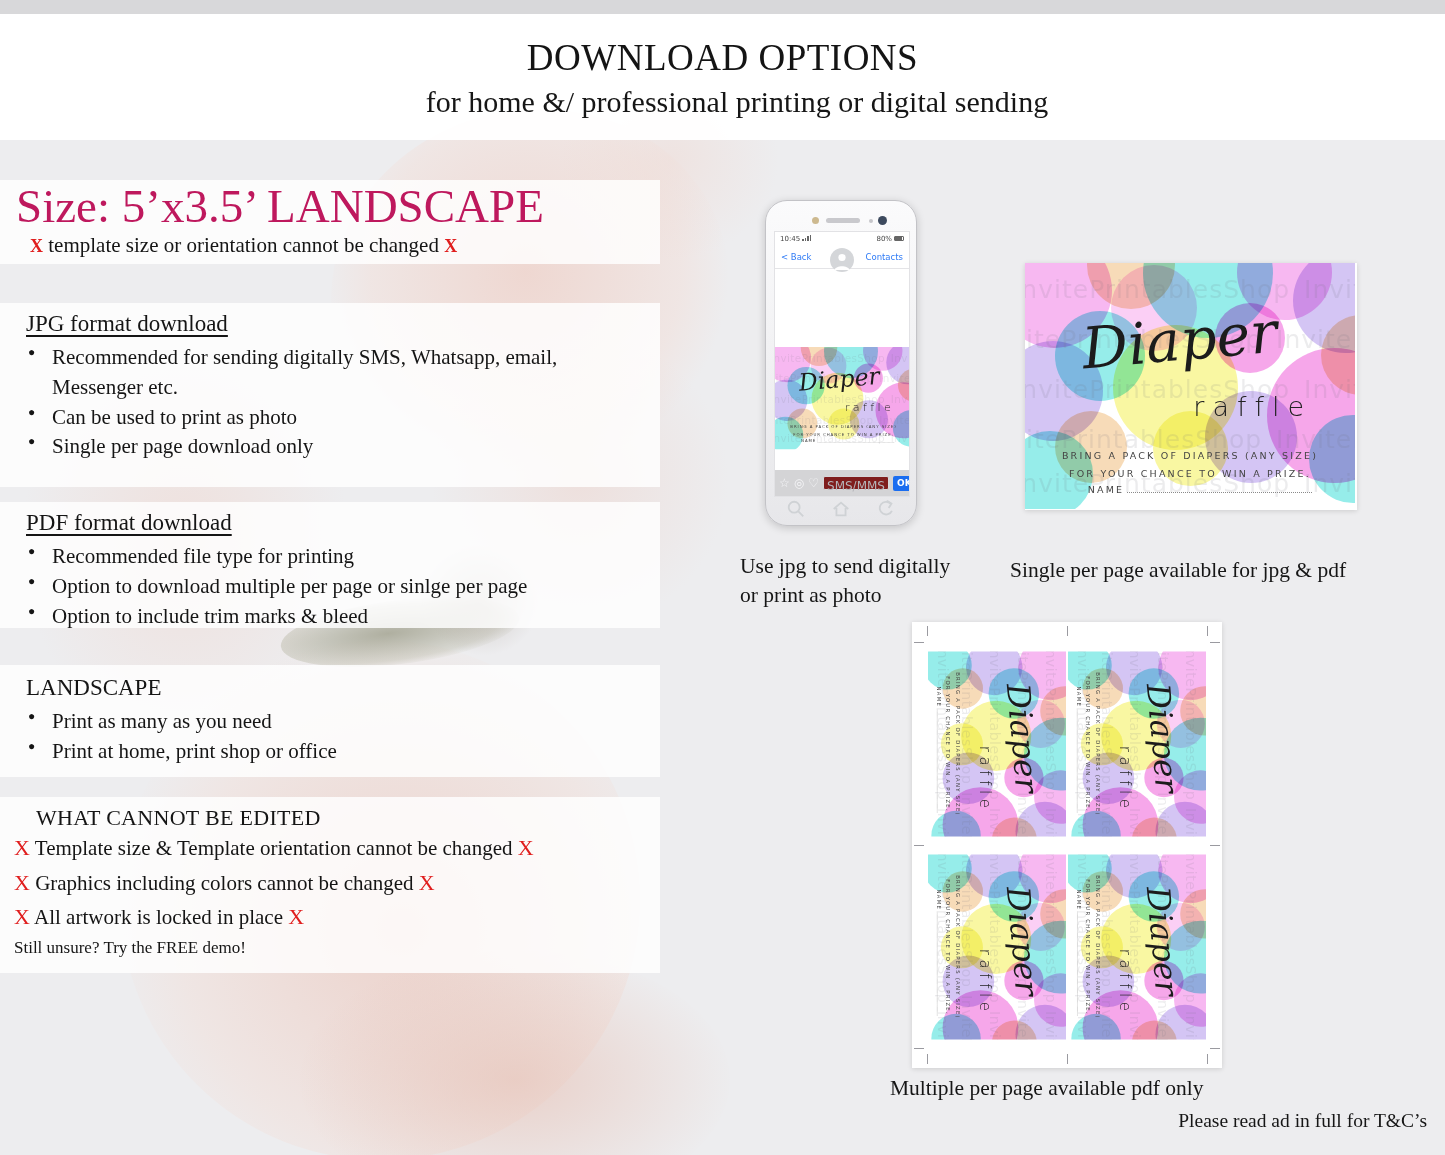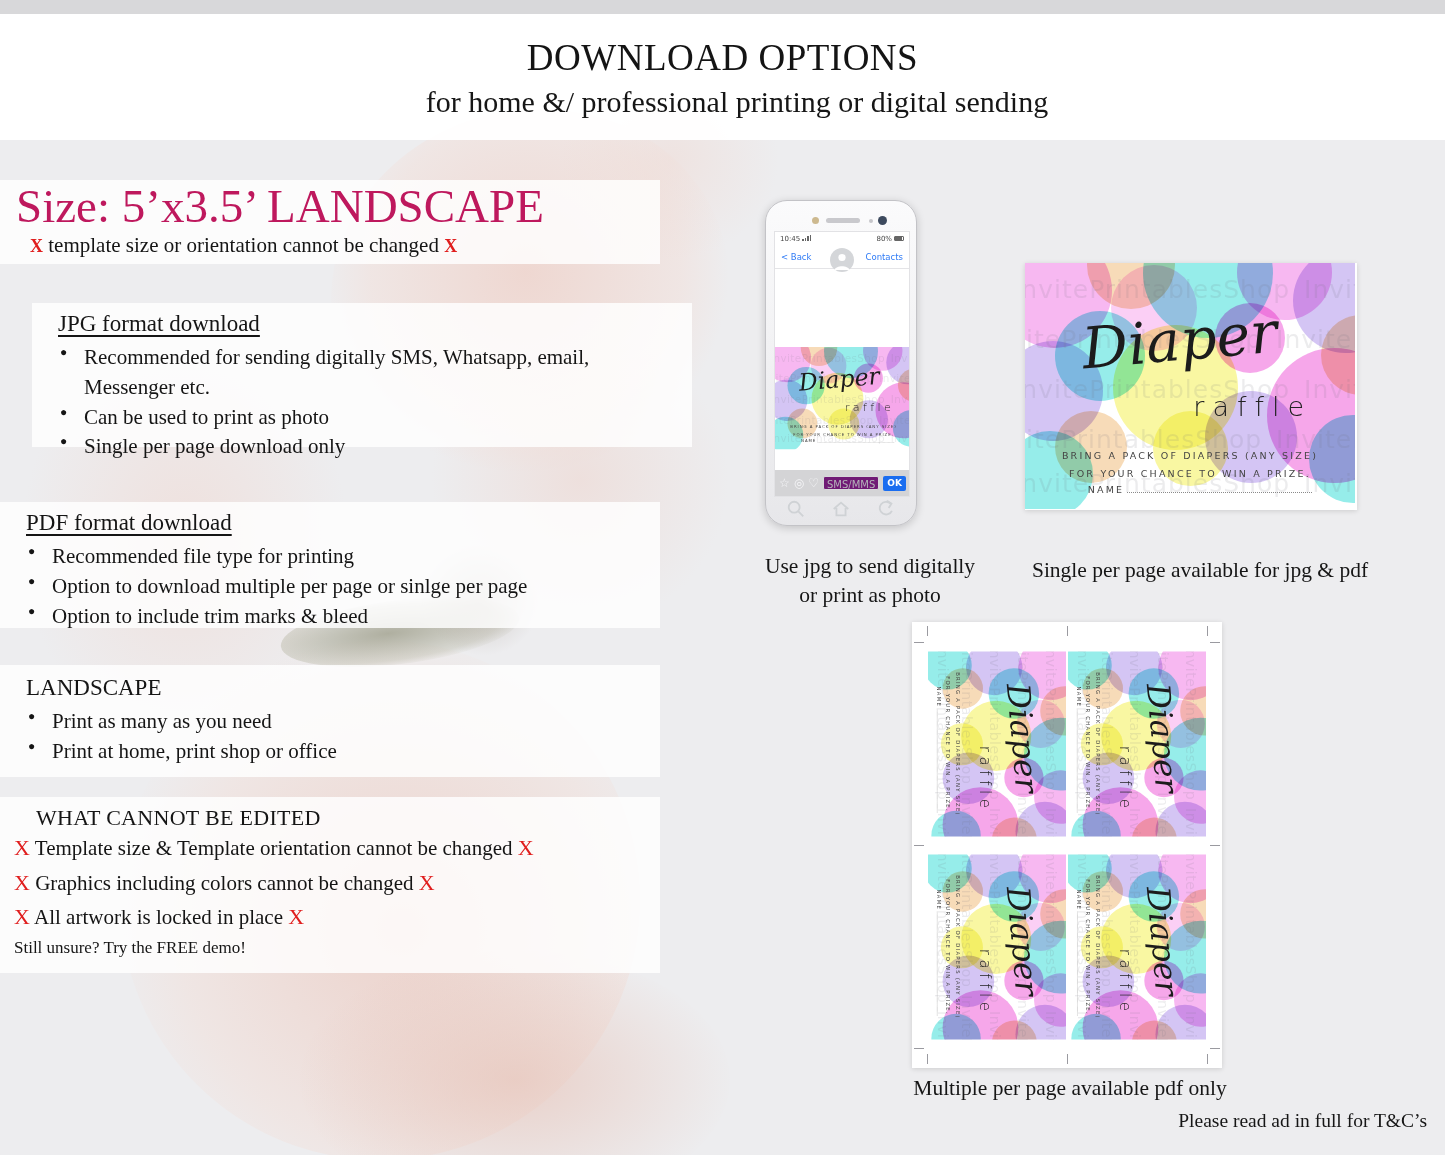--- a/index.html
+++ b/index.html
@@ -24,21 +24,21 @@
   .header-sub { margin-top:6px; font-size:30px; color:#161616;margin-left:29px; }
 
   
   .band { position:absolute; left:0; width:660px; background:rgba(255,255,255,.82); color:#151515; }
   .size-band { top:180px; height:84px; padding:2px 0 0 16px; }
   .size-heading { font-size:47px; line-height:1.05; color:#be185d; }
   .size-note { margin:2px 0 0 14px; font-size:21px; }
   .redx { color:#e01e1e; font-weight:bold; }
   .size-note .redx { font-size:18px; }
 
-  .jpg-band { top:303px; height:144px; padding:8px 0 0 26px;margin-left:32px; }
+  .jpg-band { top:303px; height:184px; padding:8px 0 0 26px; }
   .pdf-band { top:502px; height:126px; padding:8px 0 0 26px; }
   .print-band { top:665px; height:112px; padding:10px 0 0 26px; }
   .sec-title { font-size:23px; }
   .underlined { text-decoration:underline; text-underline-offset:4px; }
   ul.sec-list { list-style:none; margin-top:6px; }
   ul.sec-list li { position:relative; padding-left:26px; font-size:21px; line-height:1.42; max-width:620px; }
   ul.sec-list li::before { content:"●"; position:absolute; left:2px; top:1px; font-size:12px; }
 
   .cannot-band { top:797px; height:176px; padding:8px 0 0 14px; }
   .cannot-title { font-size:22px; margin-left:22px; letter-spacing:.3px; }
@@ -86,26 +86,26 @@
   .batt { display:inline-block; width:10px; height:5px; border:1px solid #666; border-radius:1px; margin-left:2px; position:relative; }
   .batt::after { content:""; position:absolute; left:0; top:0; bottom:0; width:7px; background:#666; }
   .contactbar { position:relative; display:flex; justify-content:space-between; align-items:center; height:24px; padding:0 6px; border-bottom:1px solid #e4e4e7; font-family:"DejaVu Sans", sans-serif; font-size:8.5px; color:#2f7bf6; }
   .avatar { position:absolute; left:50%; top:3px; transform:translateX(-50%); width:24px; height:24px; }
   .msg-area { height:78px; background:#fff; }
   .phone-card { width:137px; height:103px; overflow:hidden; }
   .phone-card .raffle-card { transform:scale(.4152); transform-origin:top left; }
   .msg-gap { height:12px; }
   .toolbar { position:absolute; left:0; right:0; bottom:0; height:26px; background:rgba(176,176,180,.55); display:flex; align-items:center; gap:4px; padding:0 4px; }
   .tb-ico { color:#f5f5f7; font-family:"DejaVu Sans", sans-serif; font-size:12px; line-height:1; }
-  .sms-input { flex:1; height:14px; background:#701a75; border:1px solid #d7d7da; border-radius:2px; font-family:"DejaVu Sans", sans-serif; font-size:10px; color:#b5b5ba; padding:2px 3px; }
+  .sms-input { flex:1; height:14px; background:#7f1d1d; border:1px solid #d7d7da; border-radius:2px; font-family:"DejaVu Sans", sans-serif; font-size:12px; color:#b5b5ba; padding:2px 3px; }
   .ok-btn { height:15px; padding:0 4px; background:#1a6df0; color:#fff; font-family:"DejaVu Sans", sans-serif; font-weight:bold; font-size:9px; line-height:15px; border-radius:2px; }
   .navicons { position:absolute; left:8px; right:8px; bottom:4px; height:24px; display:flex; justify-content:space-around; align-items:center; }
 
   
-  .caption { position:absolute; font-size:21.5px; color:#161616; text-align:center; }
+  .caption { position:absolute; font-size:21.5px; color:#161616; text-align:left; }
   .phone-caption { left:740px; top:552px; width:260px; line-height:1.35; }
   .single-caption { left:1010px; top:558px; width:380px; }
   .multi-caption { left:890px; top:1076px; width:360px; }
   .terms { position:absolute; right:18px; top:1110px; font-size:19.5px; color:#161616; }
 
   .single-preview { position:absolute; left:1025px; top:263px; width:332px; height:247px; background:#fff; box-shadow:0 1px 5px rgba(0,0,0,.14); }
 
   .multi-page { position:absolute; left:912px; top:622px; width:310px; height:446px; background:#fff; box-shadow:0 1px 5px rgba(0,0,0,.14); }
   .grid4 { position:absolute; left:15px; top:20px; width:280px; height:406px; display:grid; grid-template-columns:140px 140px; grid-template-rows:203px 203px; }
   .cell { display:flex; align-items:center; justify-content:center; overflow:visible; }

